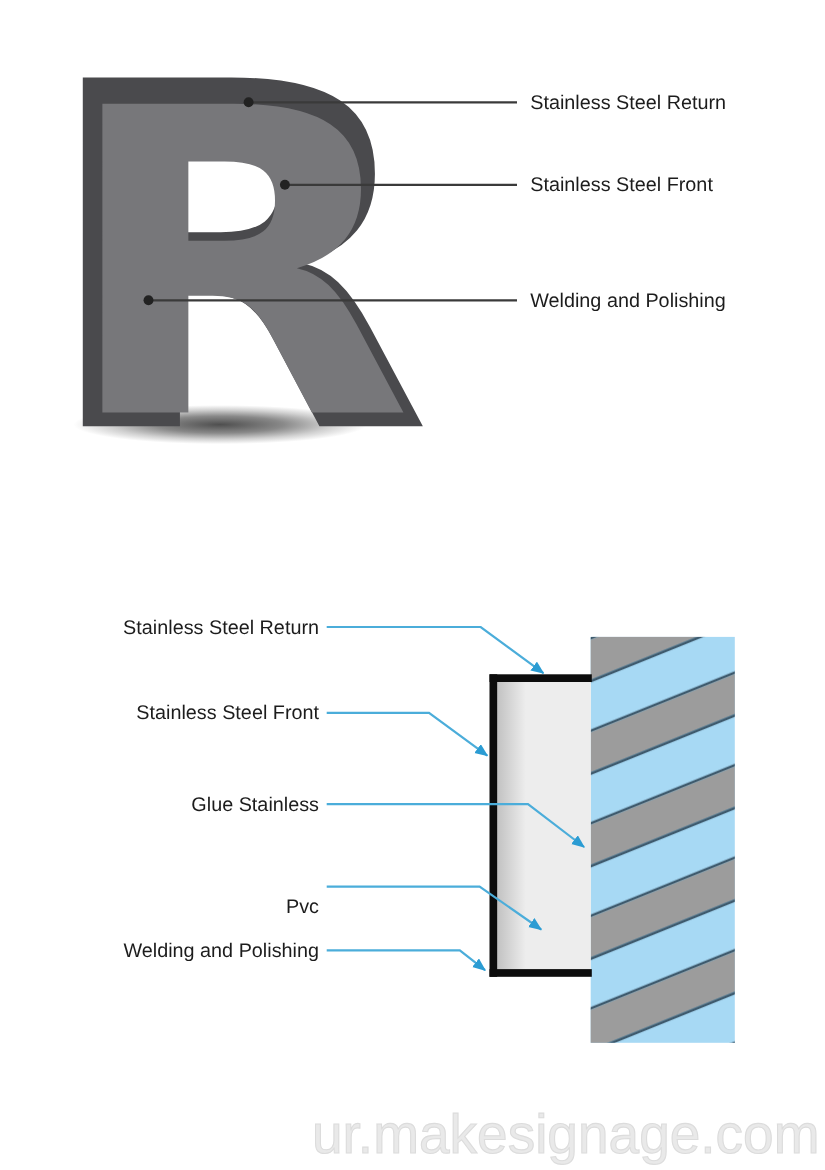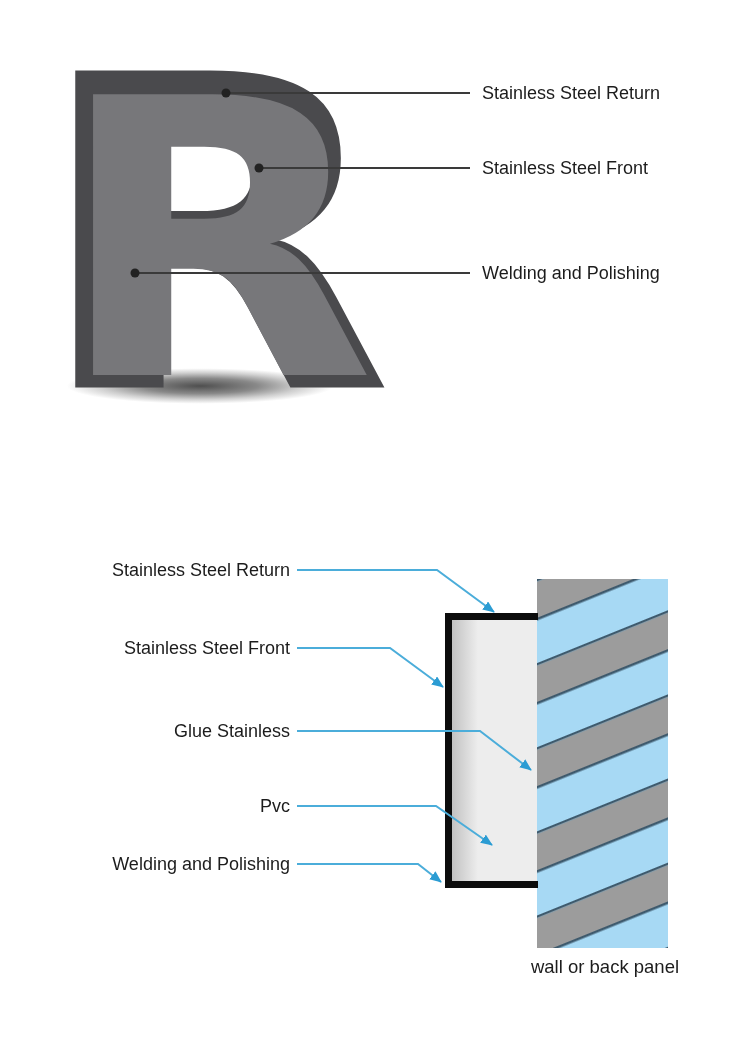--- a/index.html
+++ b/index.html
@@ -116,18 +116,18 @@
   </svg>
 
 
   <div class="flabel" style="top:81px">Stainless Steel Return</div>
   <div class="flabel" style="top:156px">Stainless Steel Front</div>
   <div class="flabel" style="top:261px">Welding and Polishing</div>
 
   <div class="slabel" style="top:558px">Stainless Steel Return</div>
   <div class="slabel" style="top:636px">Stainless Steel Front</div>
   <div class="slabel" style="top:719px">Glue Stainless</div>
-  <div class="slabel" style="top:794px">Pvc</div>
+  <div class="slabel" style="top:812px">Pvc</div>
   <div class="slabel" style="top:852px">Welding and Polishing</div>
 
-  <div id="wall-caption">wall or back panel</div>
 
+  <div id="watermark">ur.makesignage.com</div>
 </div>
 
 </body></html>

